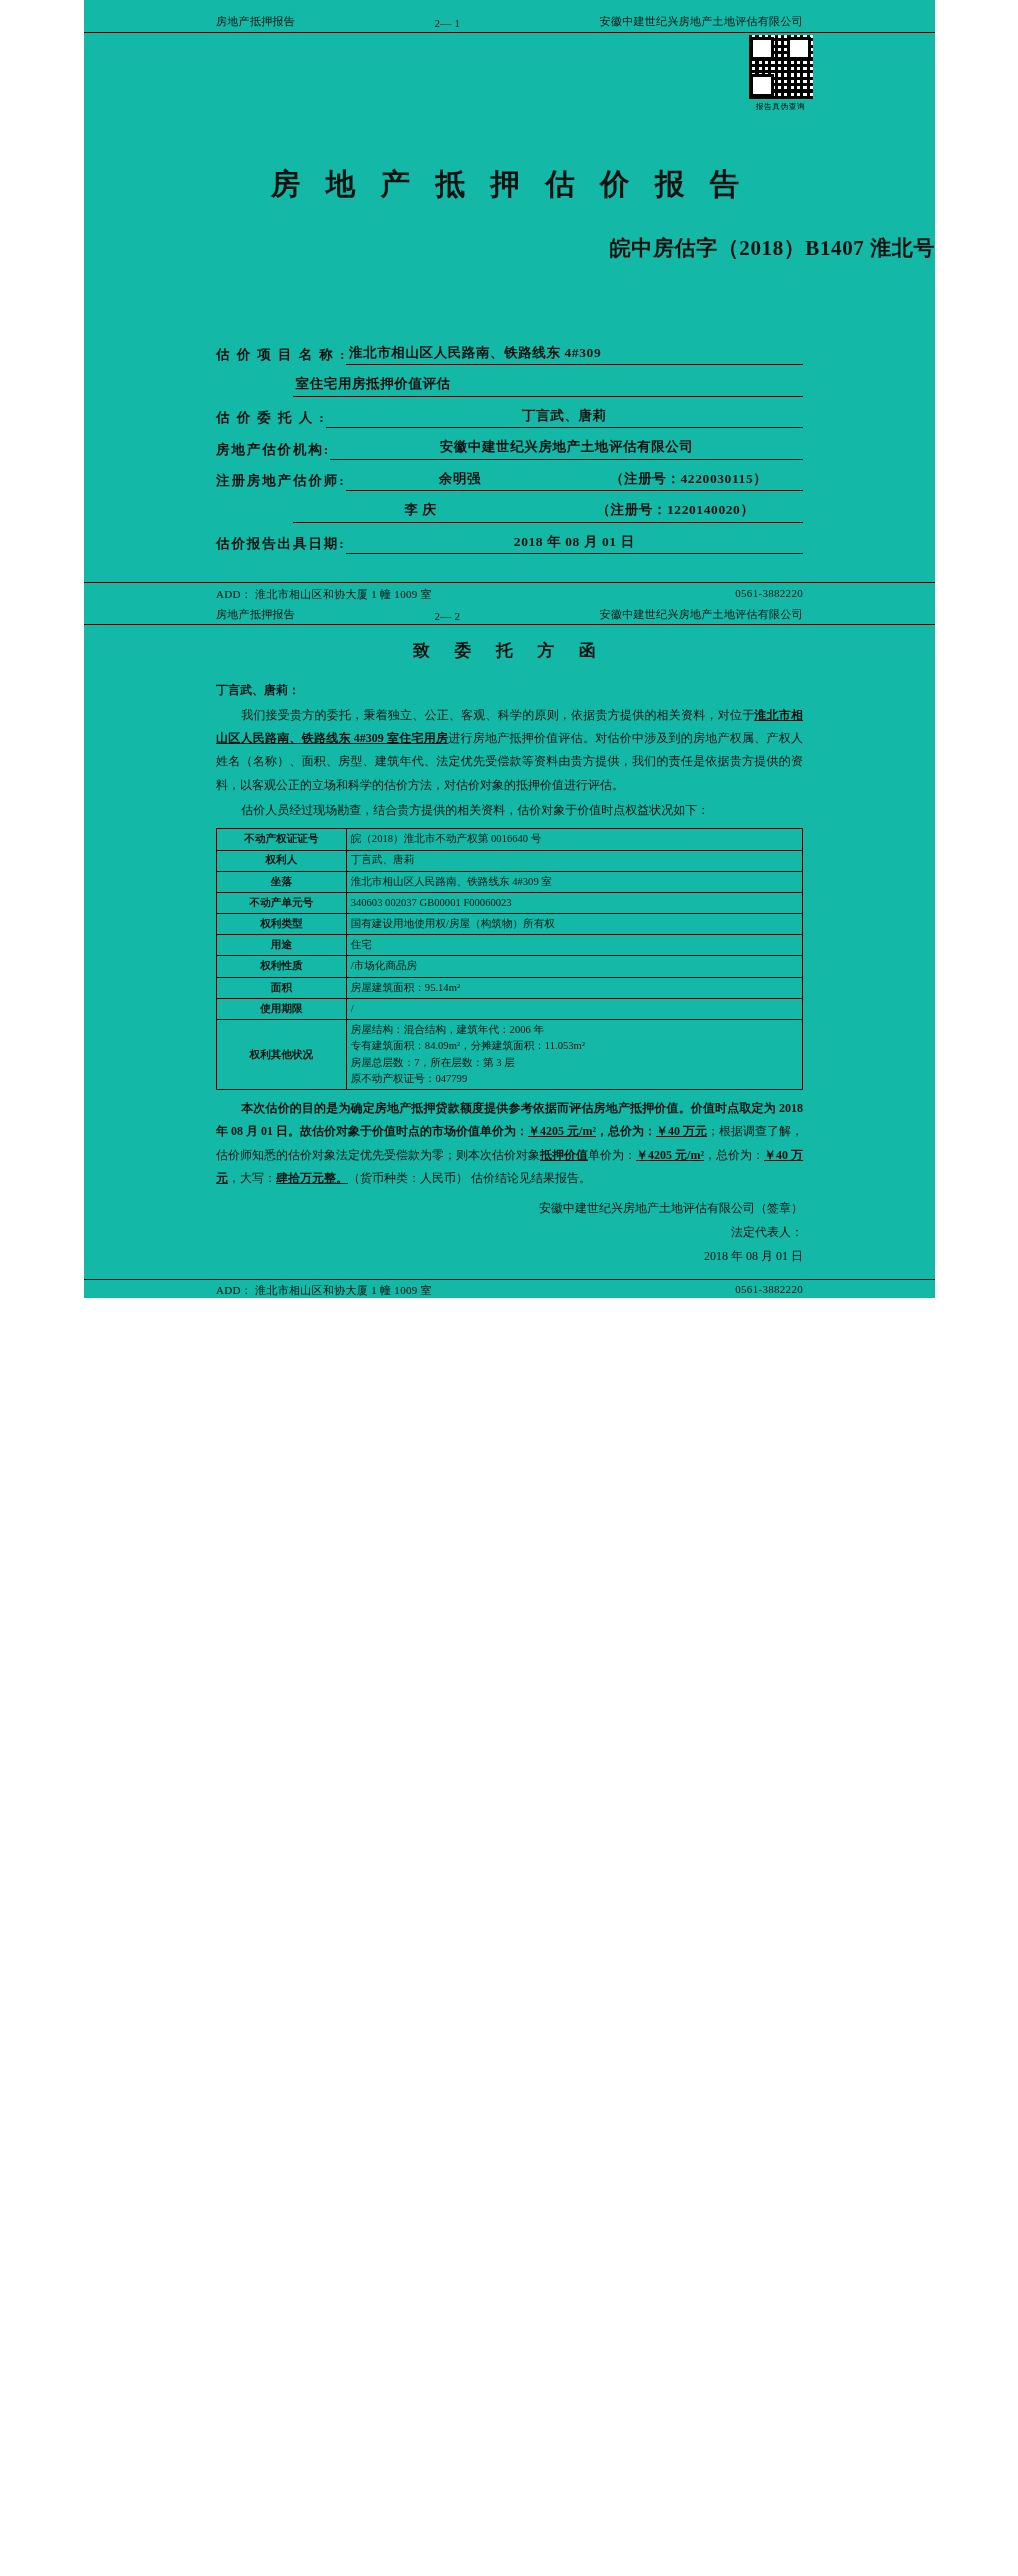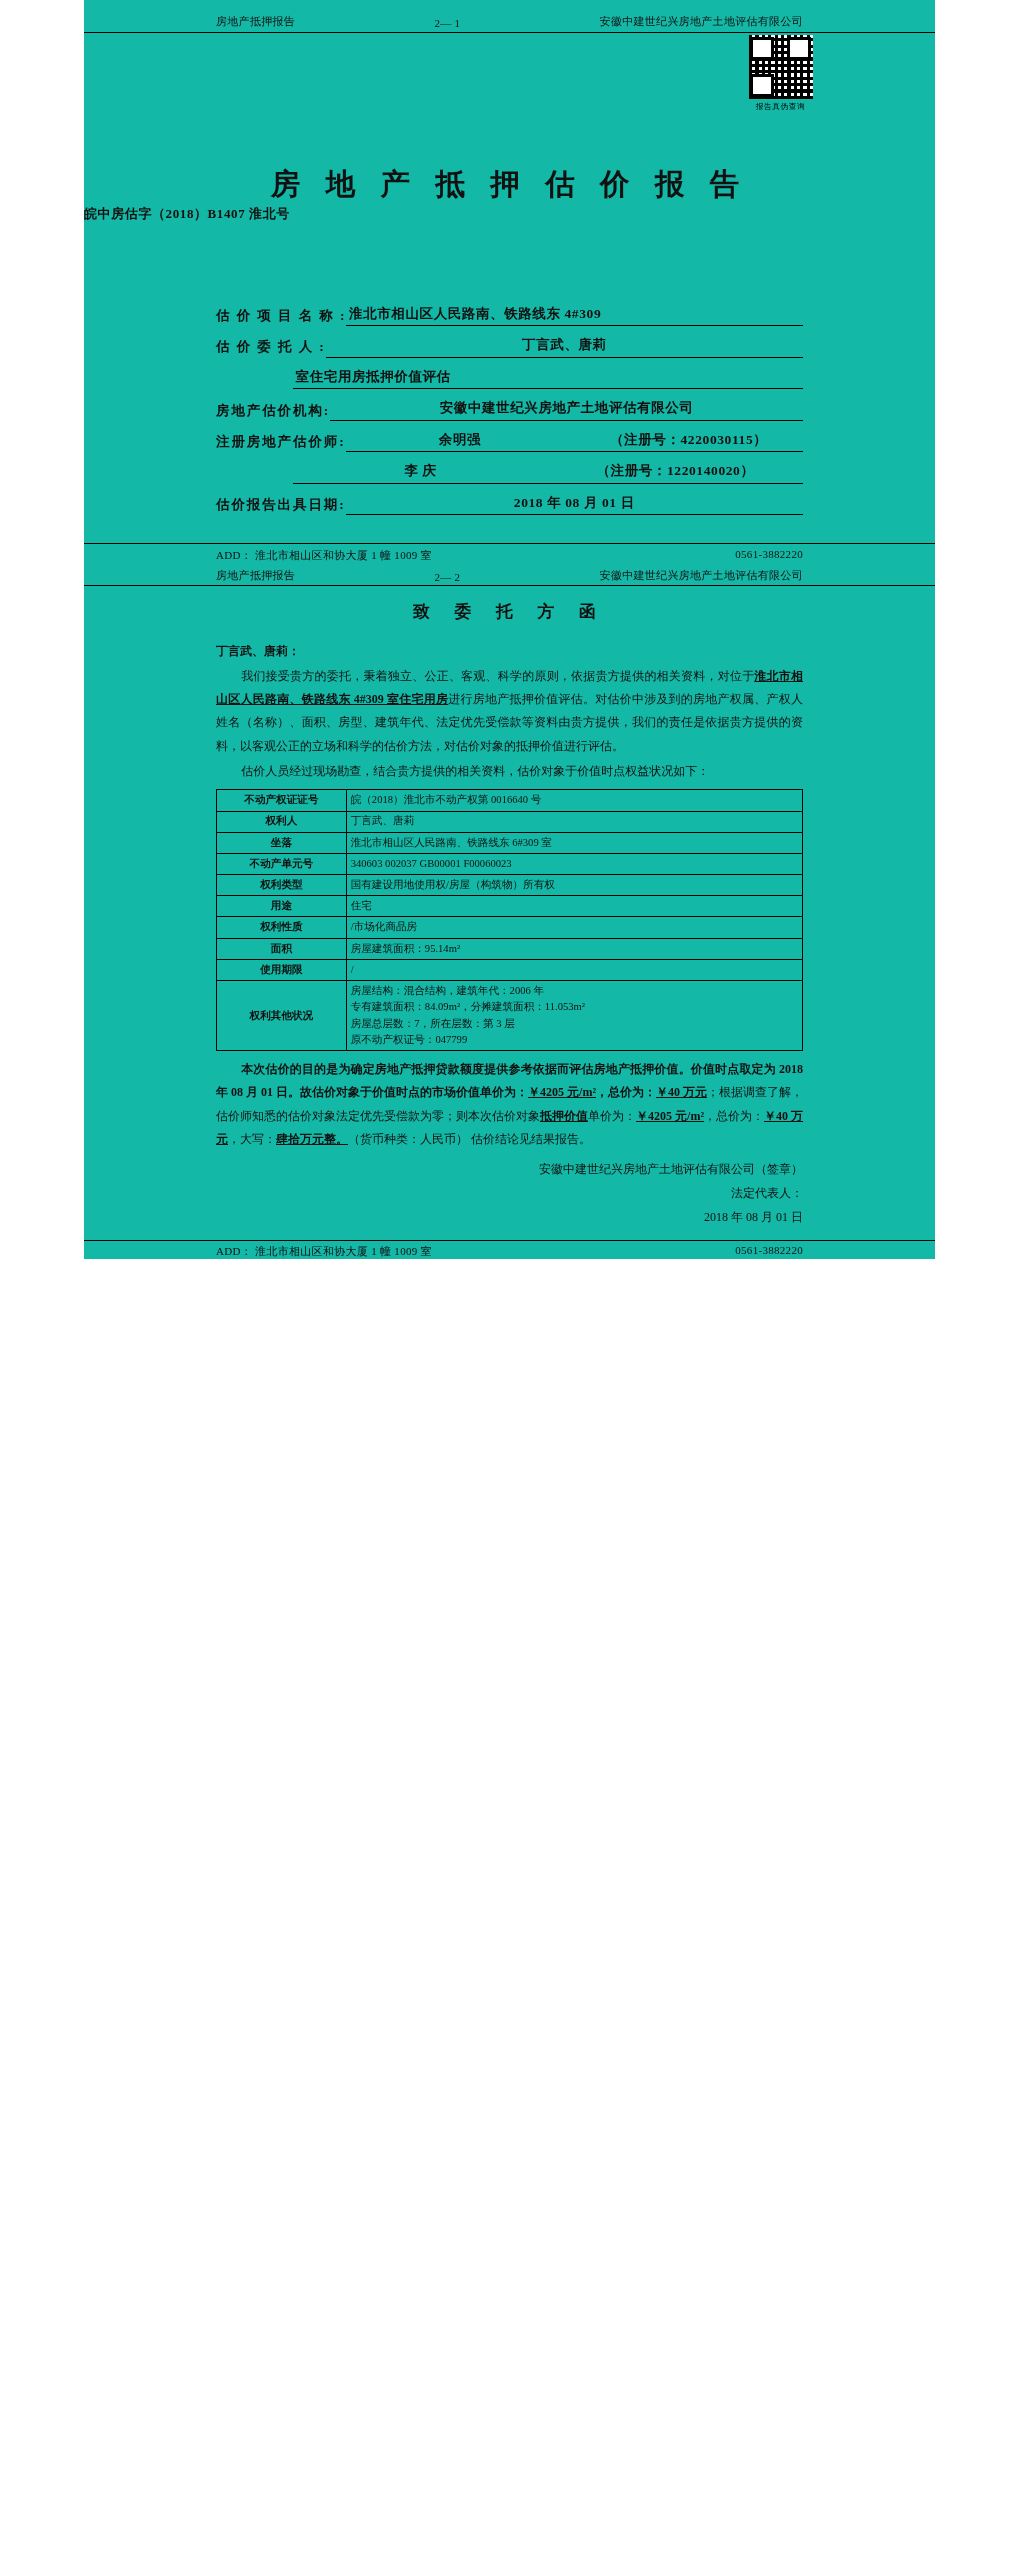--- a/index.html
+++ b/index.html
@@ -86,23 +86,24 @@
   }
   .big-title {
     text-align: center;
     font-size: 29.5px;
     font-weight: bold;
     letter-spacing: 9px;
     margin-top: 132px;
     font-family: "Liberation Serif", "DejaVu Serif", serif;
   }
   .sub-no {
-    text-align: left;
-    font-size: 13px;
-    font-weight: bold;
+    text-align: right;
+    font-size: 21px;
+    font-weight: bold;
+    margin-top: 29px;
     letter-spacing: 0.6px;
   }
   .fields {
     margin-top: 81px;
     padding: 0 132px;
     font-size: 13.5px;
   }
   .frow {
     display: flex;
     align-items: flex-end;
@@ -193,26 +194,26 @@
 
     <div class="big-title">房 地 产 抵 押 估 价 报 告</div>
     <div class="sub-no">皖中房估字（2018）B1407 淮北号</div>
 
     <div class="fields">
       <div class="frow">
         <span class="flabel">估 价 项 目 名 称 :</span>
         <span class="fvalue left">淮北市相山区人民路南、铁路线东 4#309</span>
       </div>
       <div class="frow">
+        <span class="pad"></span>
+        <span class="fvalue left">室住宅用房抵押价值评估</span>
+      </div>
+      <div class="frow">
         <span class="flabel">估 价 委 托 人 :</span>
         <span class="fvalue">丁言武、唐莉</span>
-      </div>
-      <div class="frow">
-        <span class="pad"></span>
-        <span class="fvalue left">室住宅用房抵押价值评估</span>
       </div>
       <div class="frow">
         <span class="flabel">房地产估价机构:</span>
         <span class="fvalue">安徽中建世纪兴房地产土地评估有限公司</span>
       </div>
       <div class="frow">
         <span class="flabel">注册房地产估价师:</span>
         <span class="fvalue">余明强</span>
         <span class="fvalue">（注册号：4220030115）</span>
       </div>
@@ -258,21 +259,21 @@
           <tr>
             <td class="k">不动产权证证号</td>
             <td>皖（2018）淮北市不动产权第 0016640 号</td>
           </tr>
           <tr>
             <td class="k">权利人</td>
             <td>丁言武、唐莉</td>
           </tr>
           <tr>
             <td class="k">坐落</td>
-            <td>淮北市相山区人民路南、铁路线东 6#309 室</td>
+            <td>淮北市相山区人民路南、铁路线东 4#309 室</td>
           </tr>
           <tr>
             <td class="k">不动产单元号</td>
             <td>340603  002037  GB00001  F00060023</td>
           </tr>
           <tr>
             <td class="k">权利类型</td>
             <td>国有建设用地使用权/房屋（构筑物）所有权</td>
           </tr>
           <tr>

